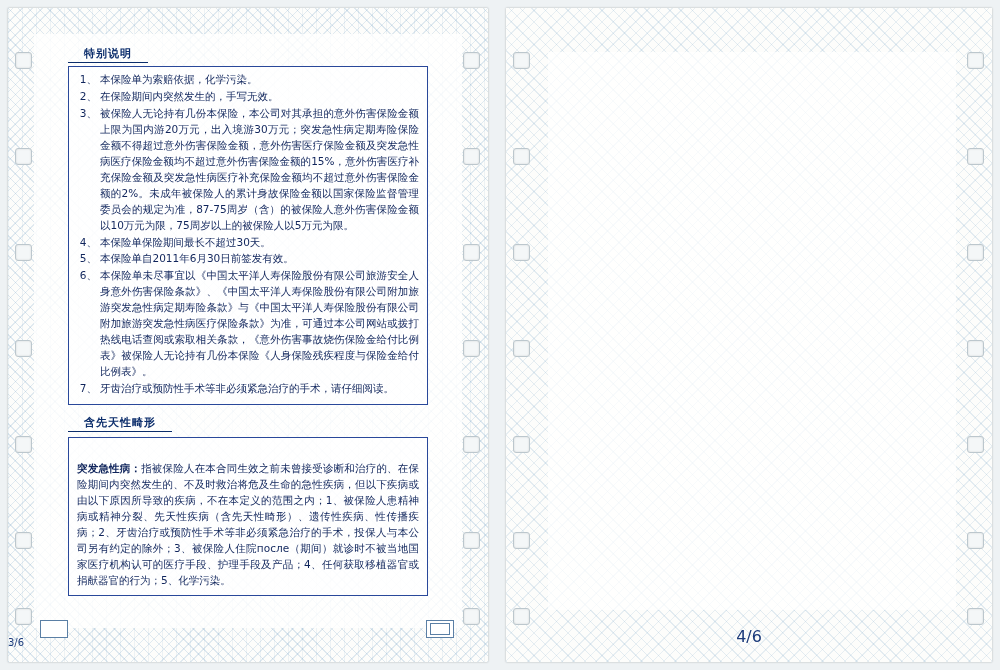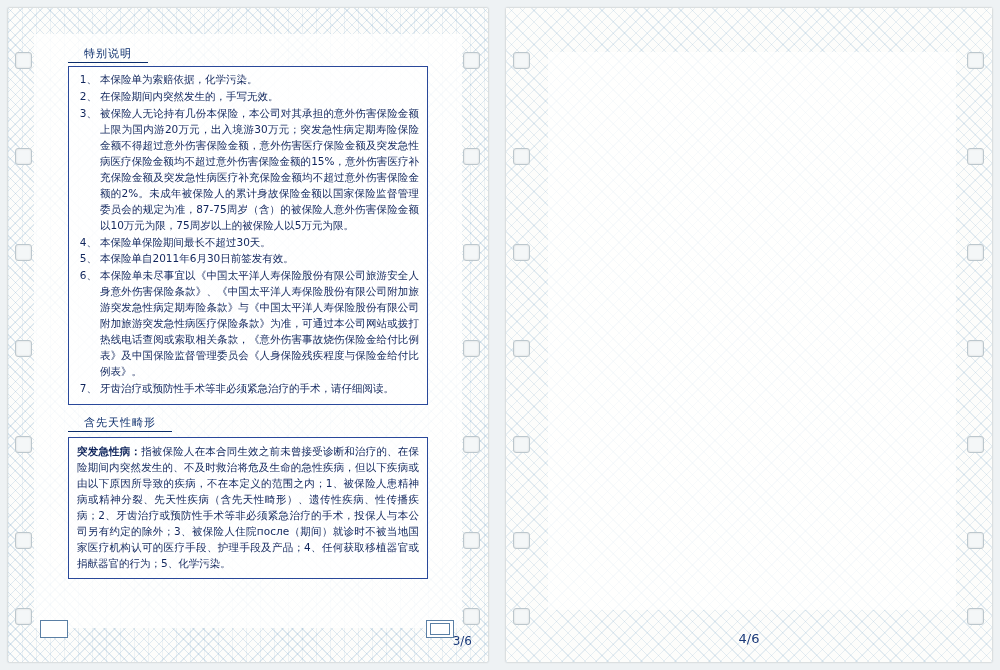--- a/index.html
+++ b/index.html
@@ -49,60 +49,60 @@
   .hole{
     position:absolute;left:4px;width:15px;height:15px;border-radius:3px;
     background:#f4f7f8;border:1px solid #bcc7cd;
     box-shadow:inset 0 0 2px rgba(0,0,0,.15);
   }
 
   
   .l-wrap{position:absolute;left:60px;top:34px;width:360px;}
   .sec-title{
     display:inline-block;
-    font-size:11px;font-weight:normal;color:#0b2d6b;
+    font-size:11px;font-weight:bold;color:#0b2d6b;
     border-bottom:1.5px solid #0b2d6b;
     padding:0 16px 1px 16px;margin-bottom:3px;
     letter-spacing:1px;
   }
   .box{
     border:1px solid #29489a;
     padding:5px 8px 6px 8px;
     background:rgba(255,255,255,.55);
   }
   ol.terms{
     margin:0;padding:0;list-style:none;
     font-size:10.5px;line-height:1.52;color:#10255c;
   }
   ol.terms li{
     display:flex;margin-bottom:1px;
   }
   ol.terms li .num{width:20px;flex:0 0 20px;text-align:right;padding-right:3px;}
   ol.terms li .txt{flex:1;text-align:justify;}
   .def-box{
-    border:1px solid #29489a;padding:6px 8px 6px 8px;margin-top:2px;
+    border:1px solid #29489a;padding:23px 8px 6px 8px;margin-top:2px;
     background:rgba(255,255,255,.55);
     font-size:10.5px;line-height:1.52;color:#10255c;text-align:justify;
   }
   .def-box .lead{font-weight:bold;}
   .pagenum{
-    position:absolute;bottom:14px;left:0;right:16px;text-align:right;
-    font-size:12px;color:#1b3a7a;
+    position:absolute;bottom:14px;left:0;right:8px;text-align:left;
+    font-size:10px;color:#1b3a7a;
   }
   .corner{
     position:absolute;width:26px;height:16px;border:1px solid #5a7fa5;background:#fff;
   }
   .corner.bl{left:32px;bottom:24px;}
   .corner.br{right:34px;bottom:24px;}
   .corner.br:after{
     content:"";position:absolute;left:3px;top:2px;width:18px;height:10px;
     border:1px solid #5a7fa5;
   }
   .r-page{
-    position:absolute;left:0;right:0;bottom:16px;text-align:center;font-size:13px;color:#1b3a7a;
+    position:absolute;left:0;right:0;bottom:16px;text-align:center;font-size:16px;color:#1b3a7a;
   }
 </style>
 </head>
 <body>
 
 <div class="scan">
 
   <div class="sheet left">
     <div class="guilloche"></div>
     <div class="inner-mask"></div>
@@ -145,21 +145,21 @@
           <li>
               <span class="num">4、</span>
               <span class="txt">本保险单保险期间最长不超过30天。</span>
             </li>
           <li>
               <span class="num">5、</span>
               <span class="txt">本保险单自2011年6月30日前签发有效。</span>
             </li>
           <li>
               <span class="num">6、</span>
-              <span class="txt">本保险单未尽事宜以《中国太平洋人寿保险股份有限公司旅游安全人身意外伤害保险条款》、《中国太平洋人寿保险股份有限公司附加旅游突发急性病定期寿险条款》与《中国太平洋人寿保险股份有限公司附加旅游突发急性病医疗保险条款》为准，可通过本公司网站或拨打热线电话查阅或索取相关条款，《意外伤害事故烧伤保险金给付比例表》及中国保险监督管理委员会《人身保险残疾程度与保险金给付比例表》。</span>
+              <span class="txt">本保险单未尽事宜以《中国太平洋人寿保险股份有限公司旅游安全人身意外伤害保险条款》、《中国太平洋人寿保险股份有限公司附加旅游突发急性病定期寿险条款》与《中国太平洋人寿保险股份有限公司附加旅游突发急性病医疗保险条款》为准，可通过本公司网站或拨打热线电话查阅或索取相关条款，《意外伤害事故烧伤保险金给付比例表》被保险人无论持有几份本保险《人身保险残疾程度与保险金给付比例表》。</span>
             </li>
           <li>
               <span class="num">7、</span>
               <span class="txt">牙齿治疗或预防性手术等非必须紧急治疗的手术，请仔细阅读。</span>
             </li>
         </ol>
       </div>
 
       <div style="height:6px"></div>
       <div class="sec-title">含先天性畸形</div>

